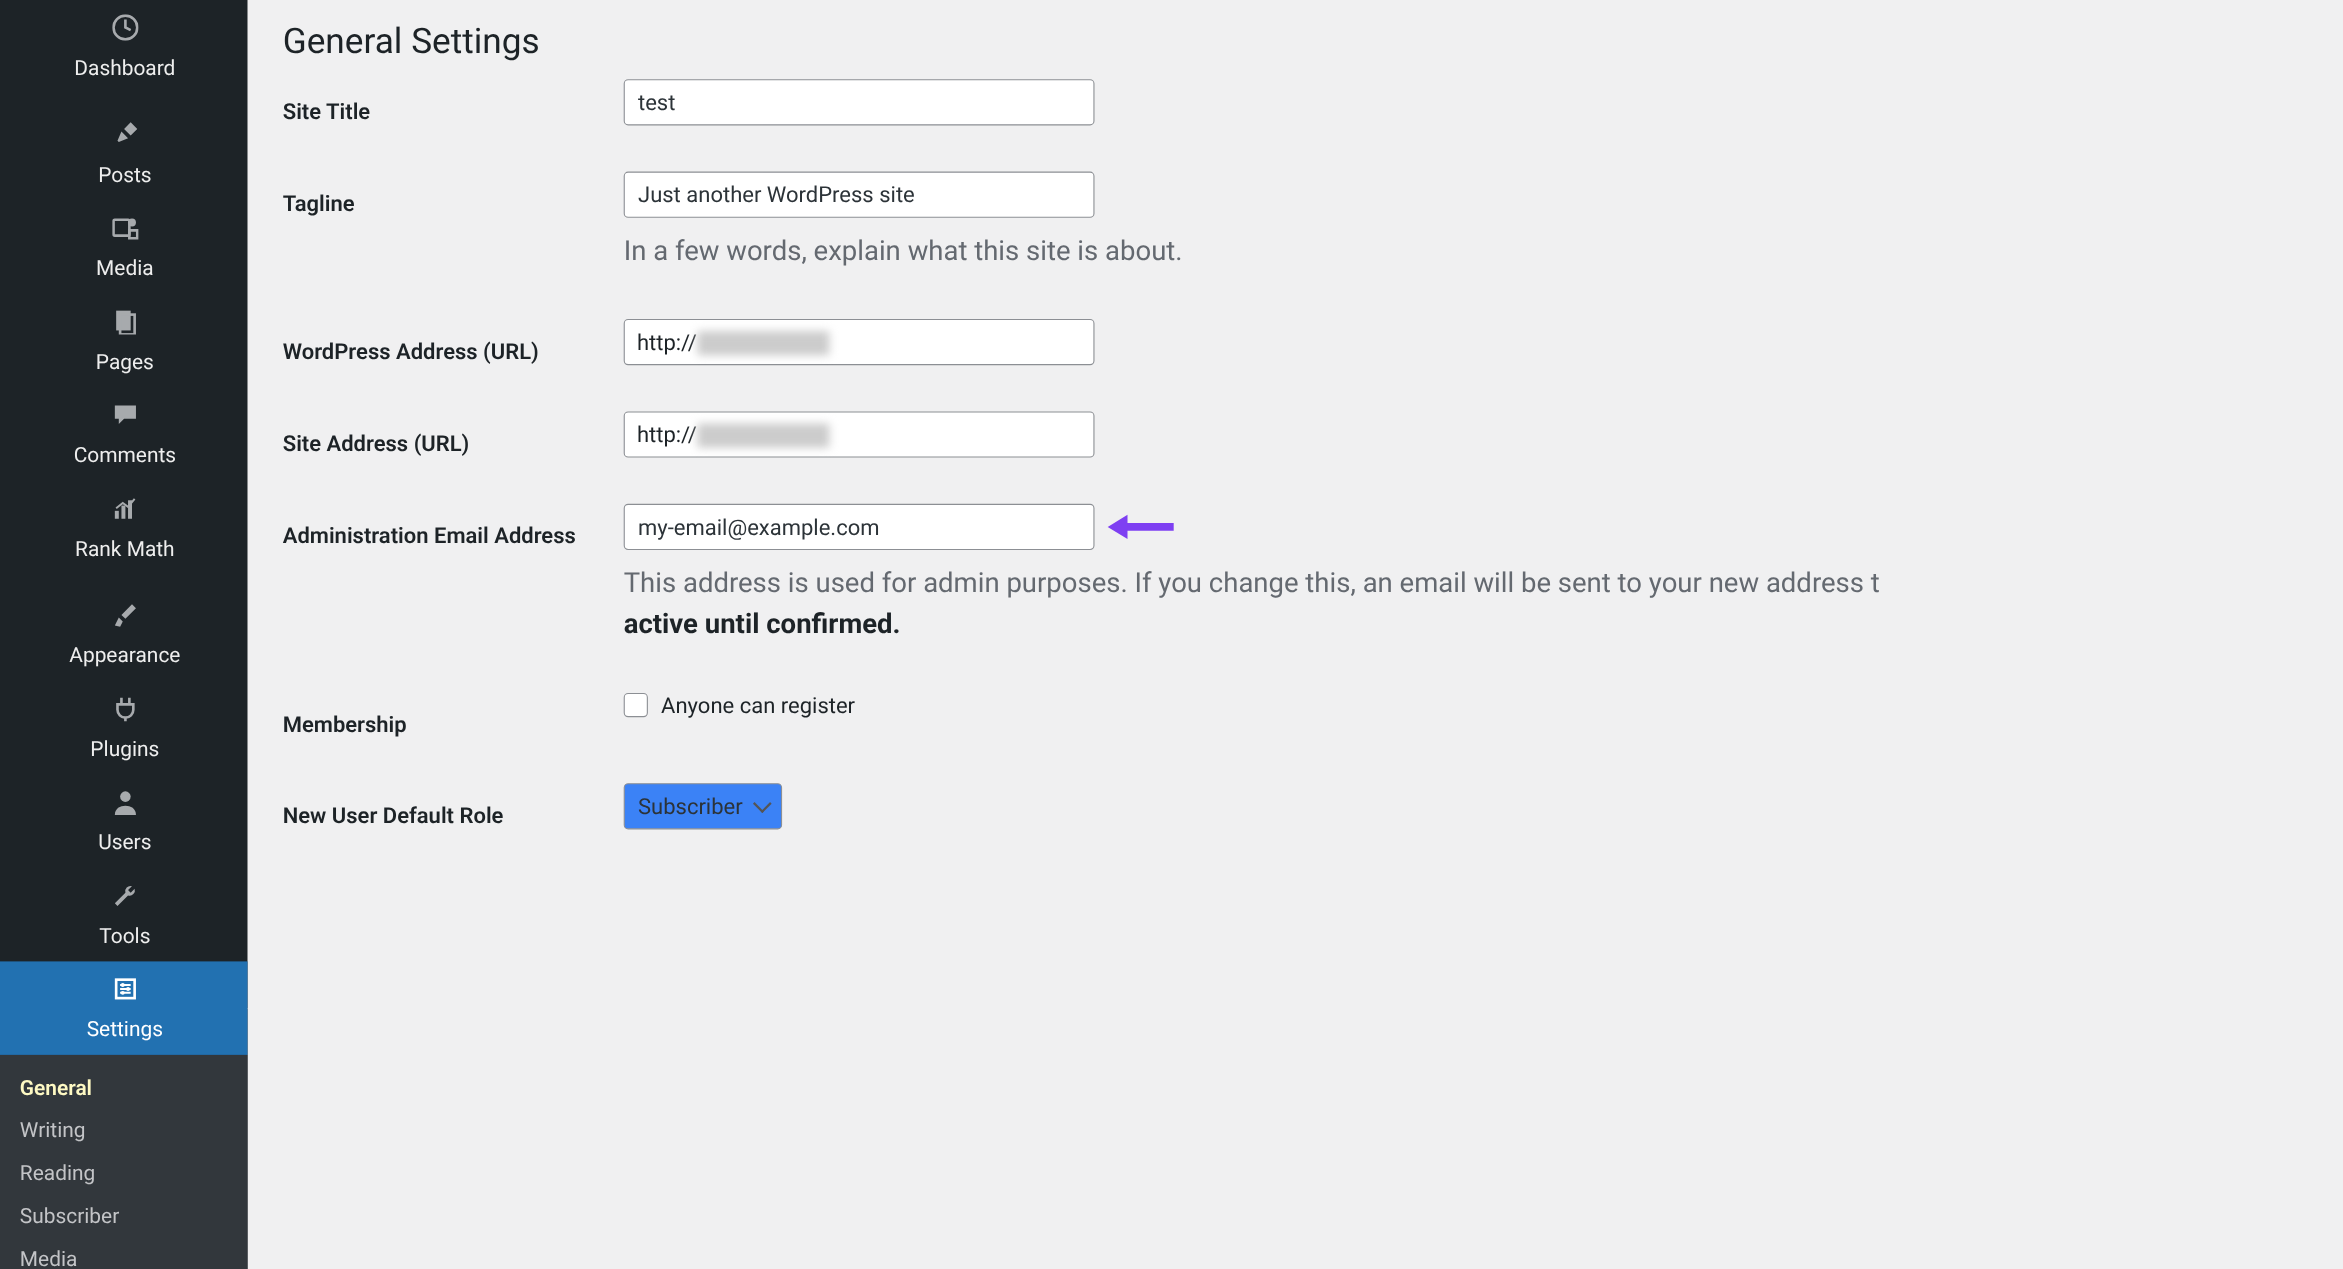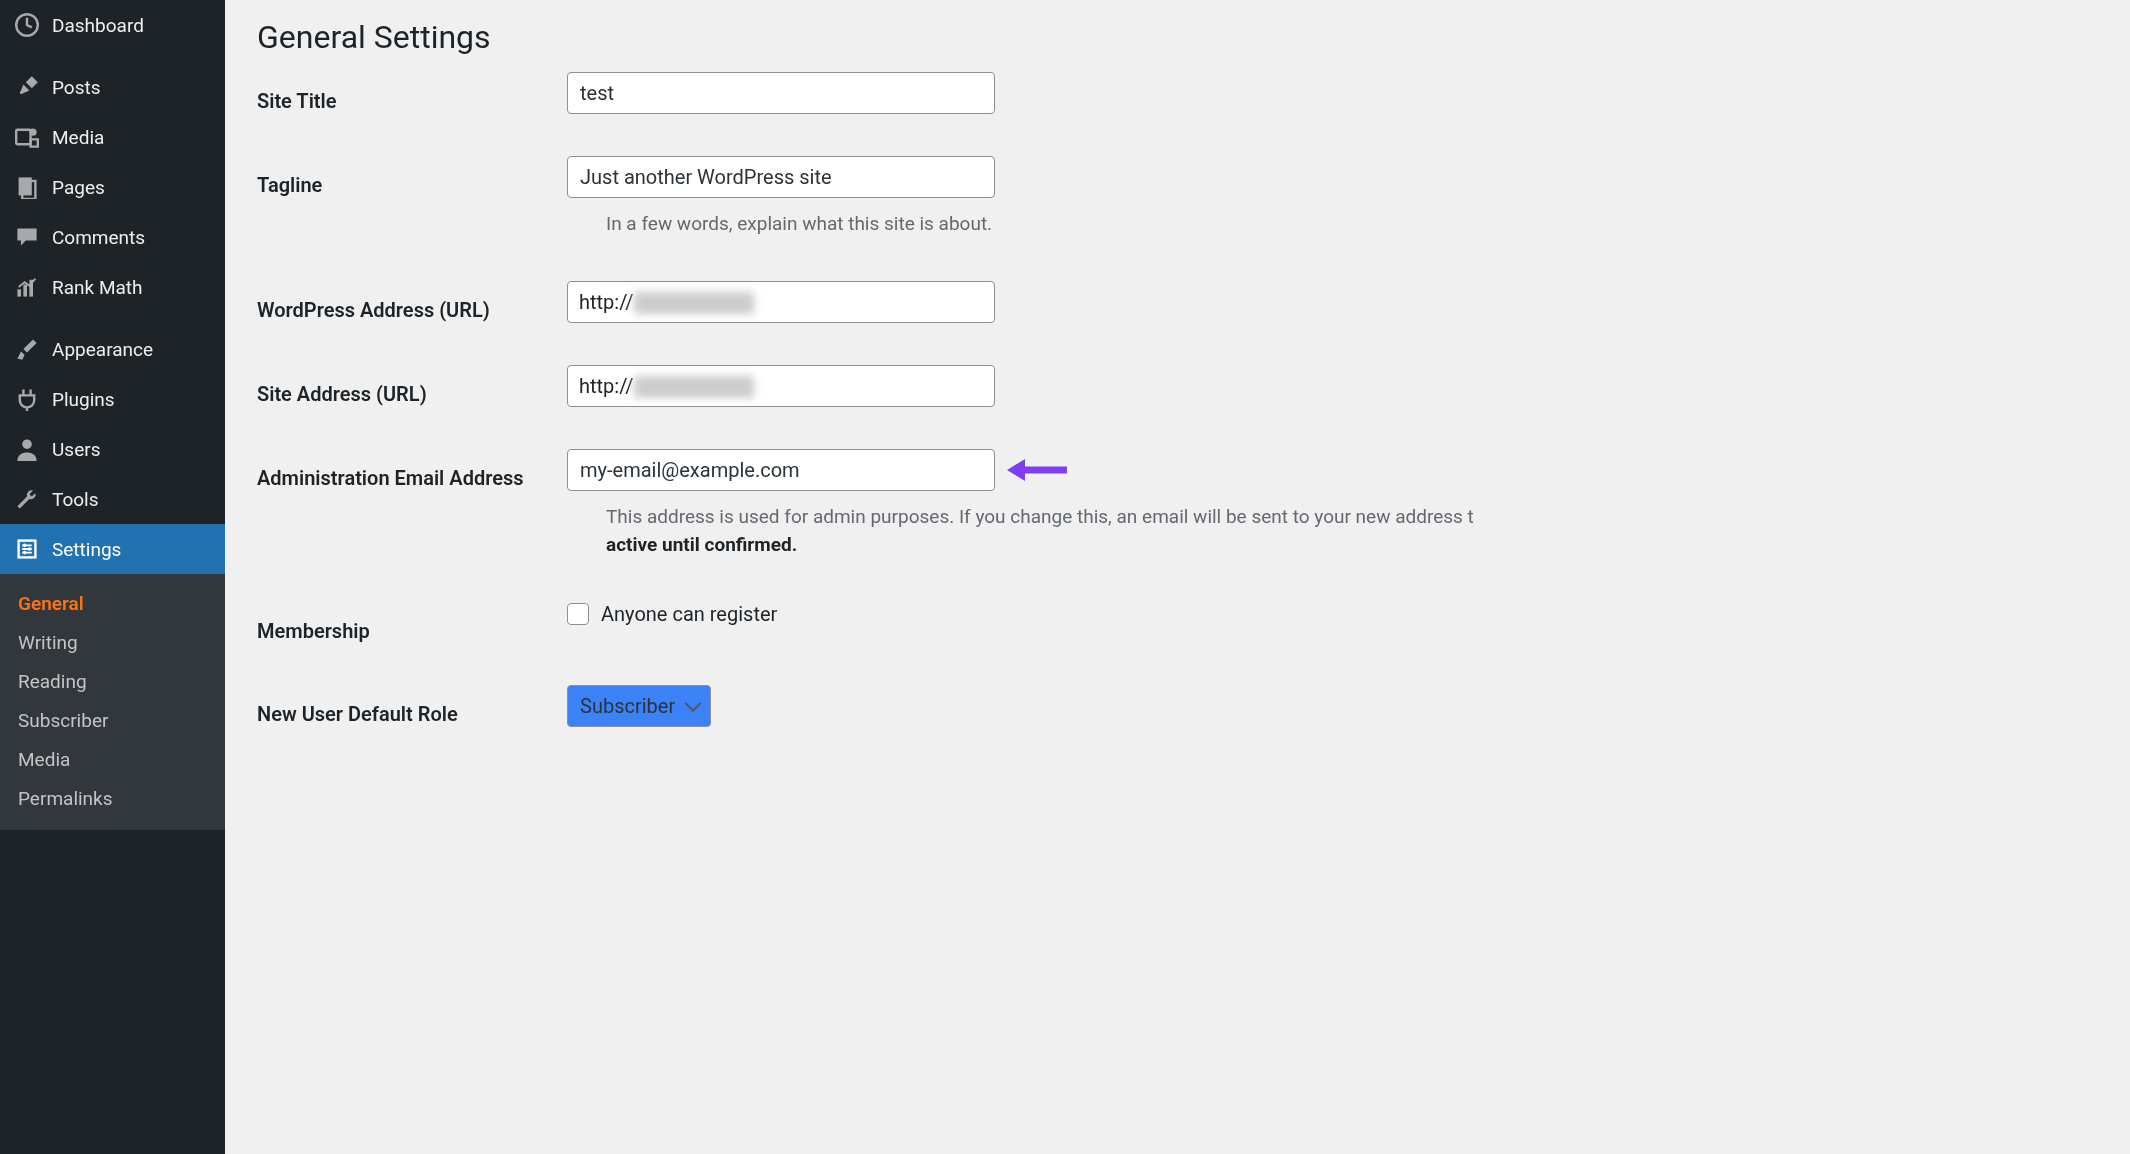--- a/index.html
+++ b/index.html
@@ -21,20 +21,21 @@
     flex-shrink: 0;
     font-size: 19px;
   }
   .side-item {
     display: flex;
     align-items: center;
     padding: 12px 12px 12px 14px;
     color: #eee;
     gap: 12px;
     position: relative;
+    flex-direction: column;
   }
   .side-item .icn {
     width: 26px;
     height: 26px;
     display: flex;
     align-items: center;
     justify-content: center;
     color: #a7aaad;
     flex-shrink:0;
   }
@@ -58,21 +59,21 @@
   .sub-items {
     background:#32373c;
     padding: 10px 0 12px 0;
   }
   .sub-item {
     padding: 8px 18px;
     color:#c3c4c7;
     font-size:19px;
   }
   .sub-item.active {
-    color:#f97316;
+    color:#fef9c3;
     font-weight:600;
   }
 
   
   .main {
     flex:1;
     padding: 18px 0 0 32px;
     overflow:hidden;
     white-space: normal;
   }
@@ -103,25 +104,24 @@
     padding: 4px 12px;
     font-size: 20px;
     border:1px solid #8c8f94;
     border-radius:4px;
     background:#fff;
     color:#2c3338;
     font-family:inherit;
   }
   .desc {
     margin-top: 12px;
-    font-size: 19px;
+    font-size: 25px;
     color:#646970;
     line-height:1.5;
     white-space: nowrap;
-    margin-left: 39px;
   }
   .desc a { color:#2271b1; text-decoration:underline; }
   .desc b { font-weight:700; color:#1d2327;}
   .blurbox {
     display:inline-block;
     height:22px;
     background:#ccc;
     filter: blur(4px);
     vertical-align: middle;
   }

